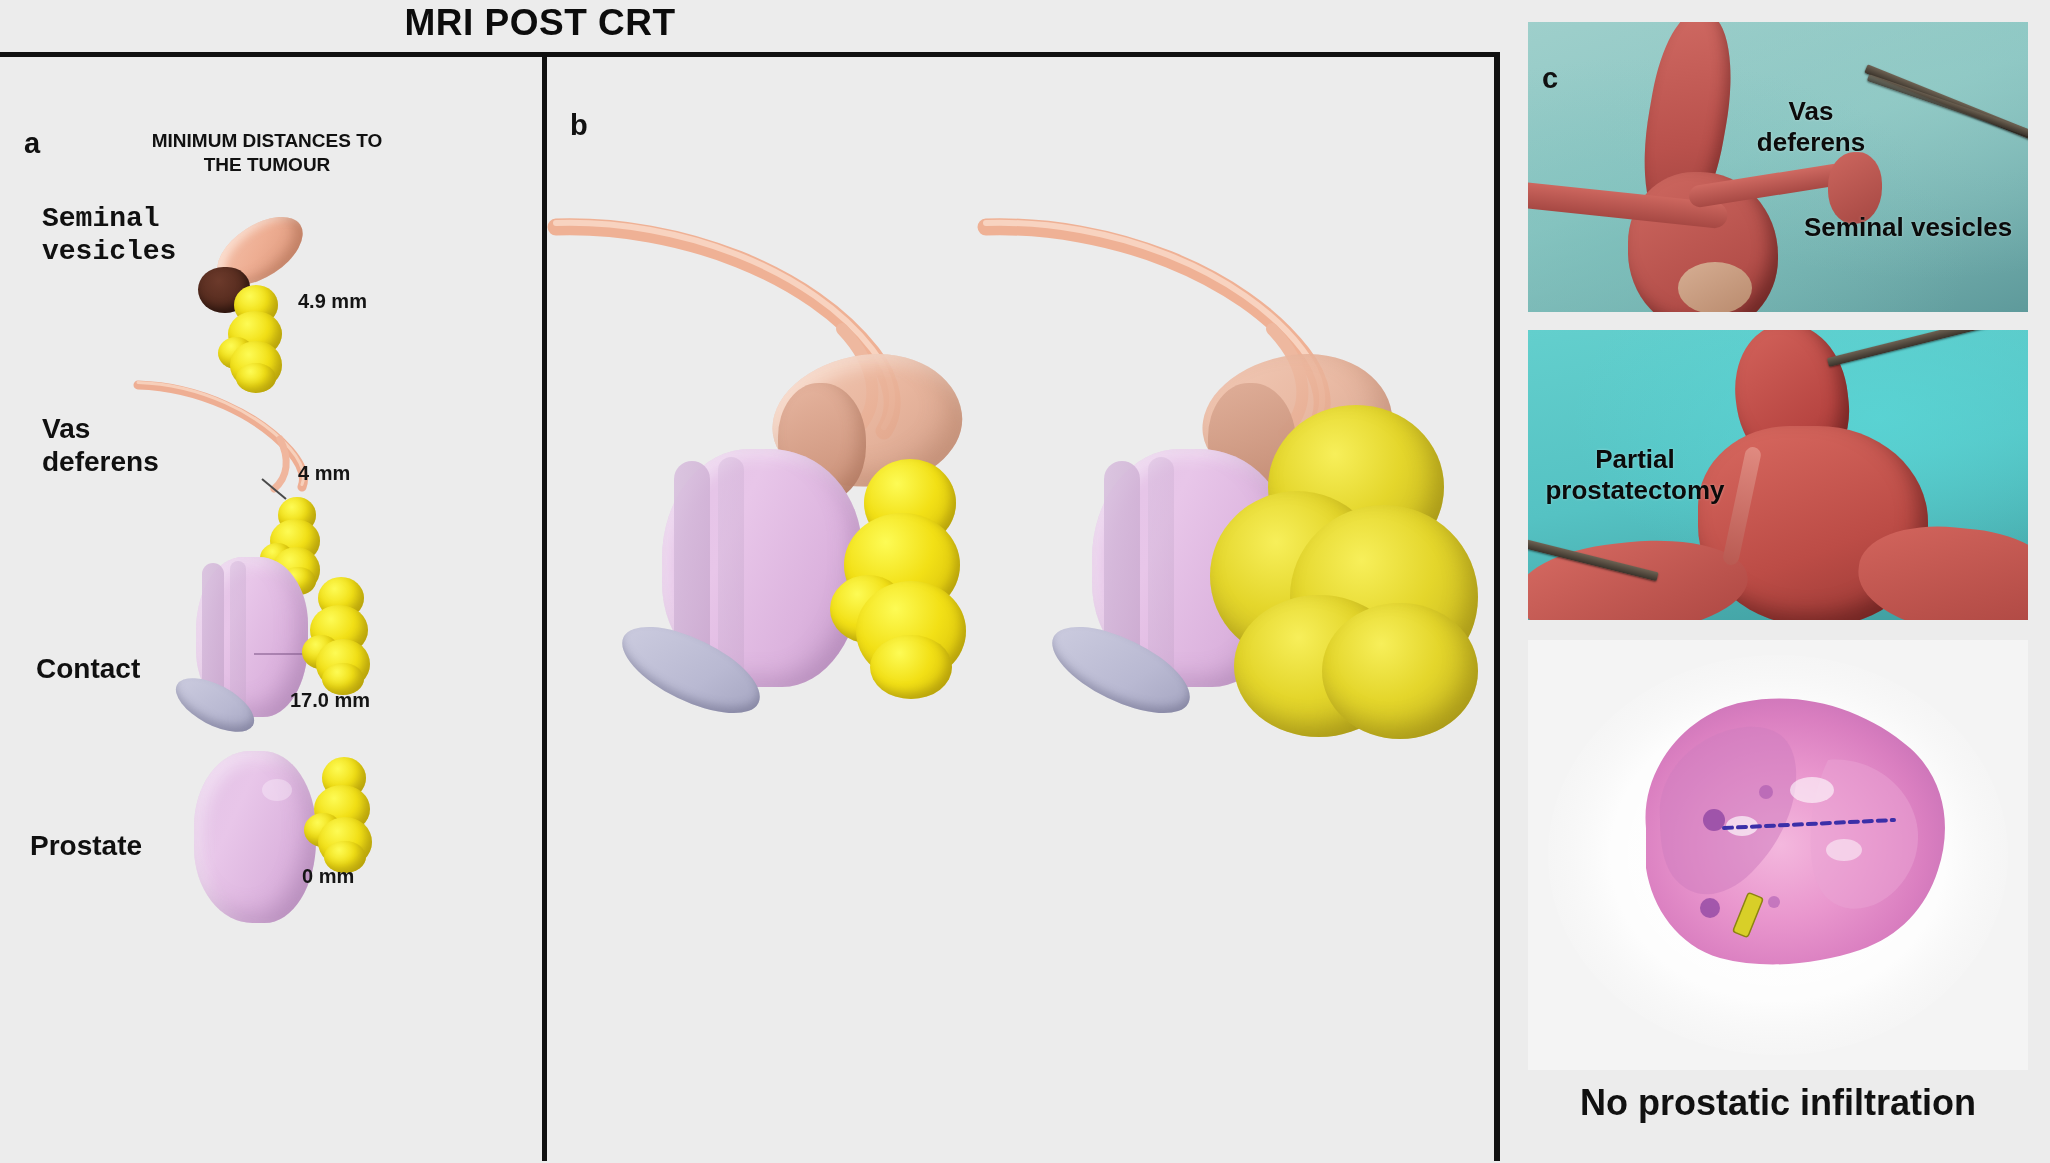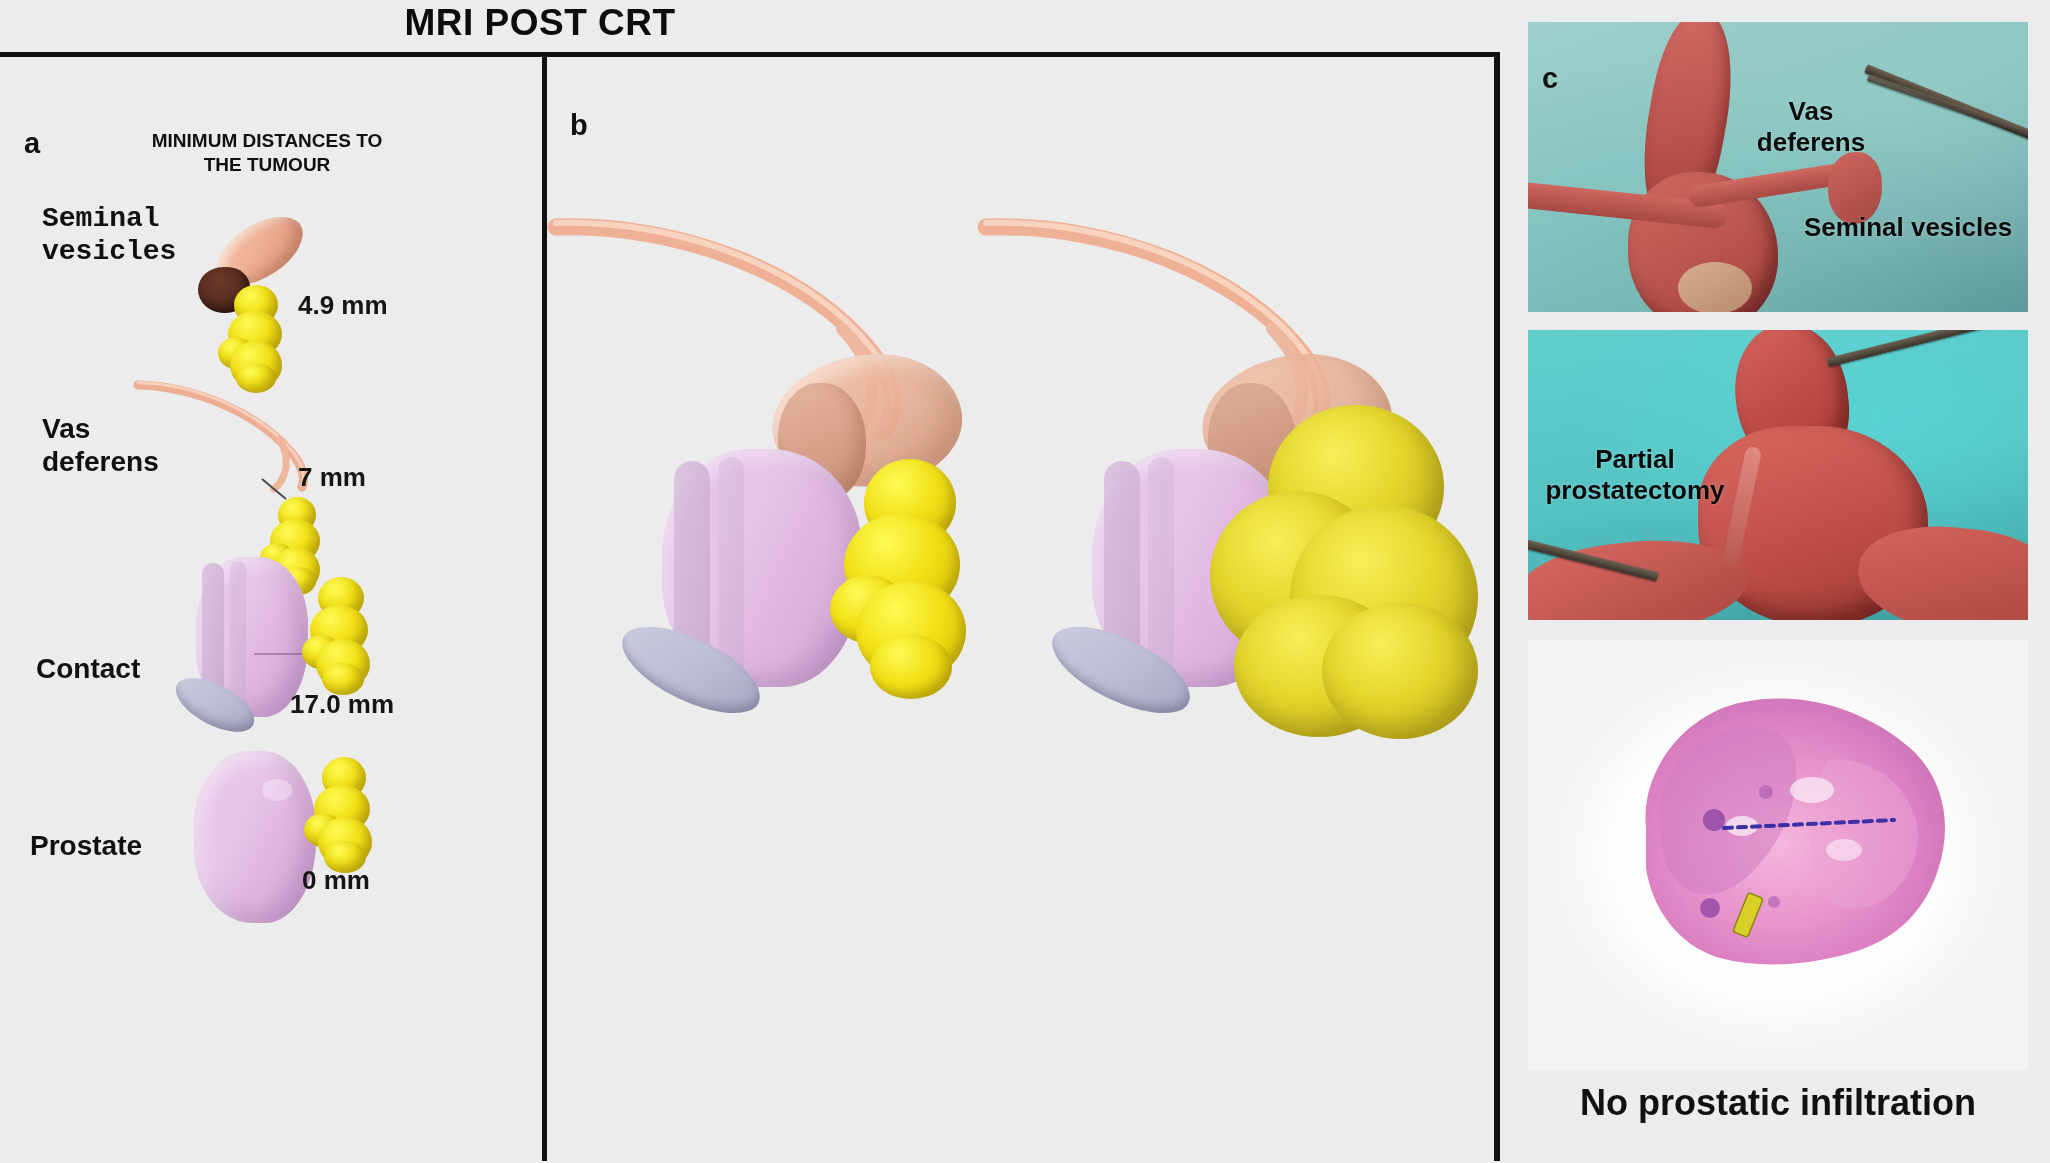--- a/index.html
+++ b/index.html
@@ -46,21 +46,21 @@
   .a-title{
     position:absolute;left:55px;top:72px;width:420px;text-align:center;
     font-size:19px;font-weight:bold;line-height:1.28;color:#111;
   }
   .a-row{position:absolute;}
   .a-label{
     position:absolute;font-size:28px;font-weight:bold;color:#101010;
     line-height:1.18;text-align:left;
   }
   .a-dist{
-    position:absolute;font-size:26px;font-weight:bold;color:#151515;
+    position:absolute;font-size:20px;font-weight:bold;color:#151515;
     white-space:nowrap;
   }
 
   
   .organ{position:absolute;}
 
   
   .sv-body{
     width:96px;height:52px;border-radius:50%/50%;
     background:linear-gradient(150deg,#f6c3ac 0%,#eeae93 48%,#d99377 100%);
@@ -210,21 +210,21 @@
       </svg>
 
       <div class="tumour" style="left:258px;top:440px;">
         <div class="tm" style="left:18px;top:0px;width:38px;height:36px;"></div>
         <div class="tm" style="left:10px;top:22px;width:50px;height:44px;"></div>
         <div class="tm" style="left:0px;top:46px;width:34px;height:30px;"></div>
         <div class="tm" style="left:12px;top:50px;width:48px;height:46px;"></div>
         <div class="tm" style="left:20px;top:70px;width:36px;height:28px;"></div>
       </div>
 
-      <div class="a-dist" style="left:296px;top:405px;">7 mm</div>
+      <div class="a-dist" style="left:296px;top:405px;">4 mm</div>
     </div>
 
     <div class="a-row">
       <div class="a-label" style="left:34px;top:595px;width:190px;">
         <span>Contact</span>
       </div>
 
       <div class="organ" style="left:186px;top:500px;width:140px;height:200px;">
         <div class="prostate" style="position:absolute;left:8px;top:0px;width:112px;height:160px;"></div>
         <div class="ur-stripe" style="left:14px;top:6px;width:22px;height:150px;"></div>

